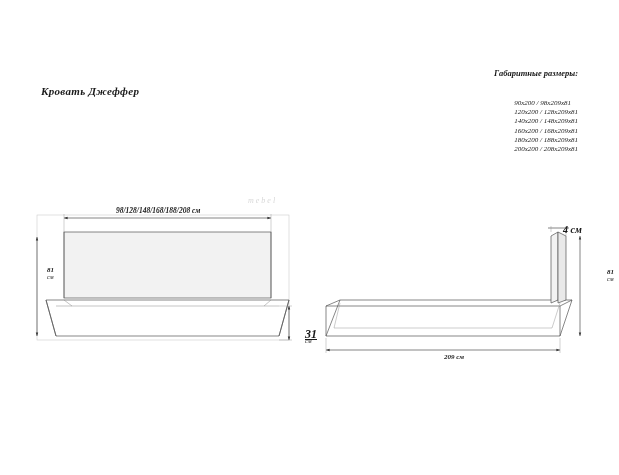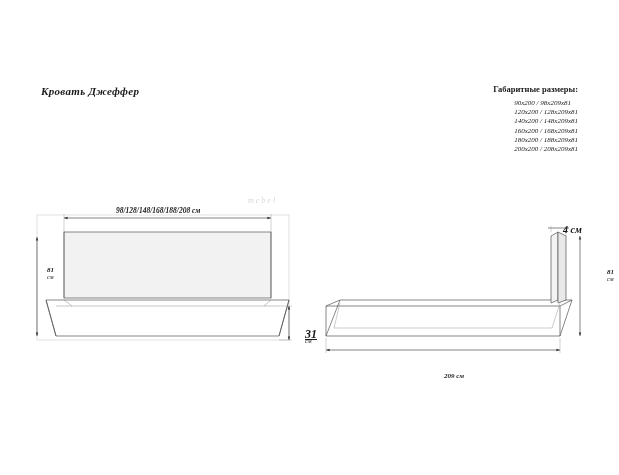--- a/index.html
+++ b/index.html
@@ -27,21 +27,22 @@
     top: 85px;
     font-style: italic;
     font-weight: bold;
     font-size: 11px;
     letter-spacing: 0.3px;
     white-space: nowrap;
   }
   .dims-title {
     position: absolute;
     right: 41px;
-    top: 84px;
+    top: 68px;
+    font-style: italic;
     font-weight: bold;
     font-size: 8.5px;
     white-space: nowrap;
   }
   .dims-list {
     position: absolute;
     right: 41px;
     top: 99px;
     font-style: italic;
     font-size: 7px;
@@ -90,21 +91,20 @@
   .lbl-h-right-unit {
     left: 285px;
     top: 338px;
     font-size: 6px;
     font-weight: normal;
   }
   .lbl-len {
     left: 424px;
     top: 353px;
     font-size: 7px;
-    margin-top: 19px;
   }
   .lbl-thick {
     left: 543px;
     top: 224px;
     font-size: 10px;
   }
   .lbl-side-h {
     left: 587px;
     top: 268px;
     font-size: 7px;

